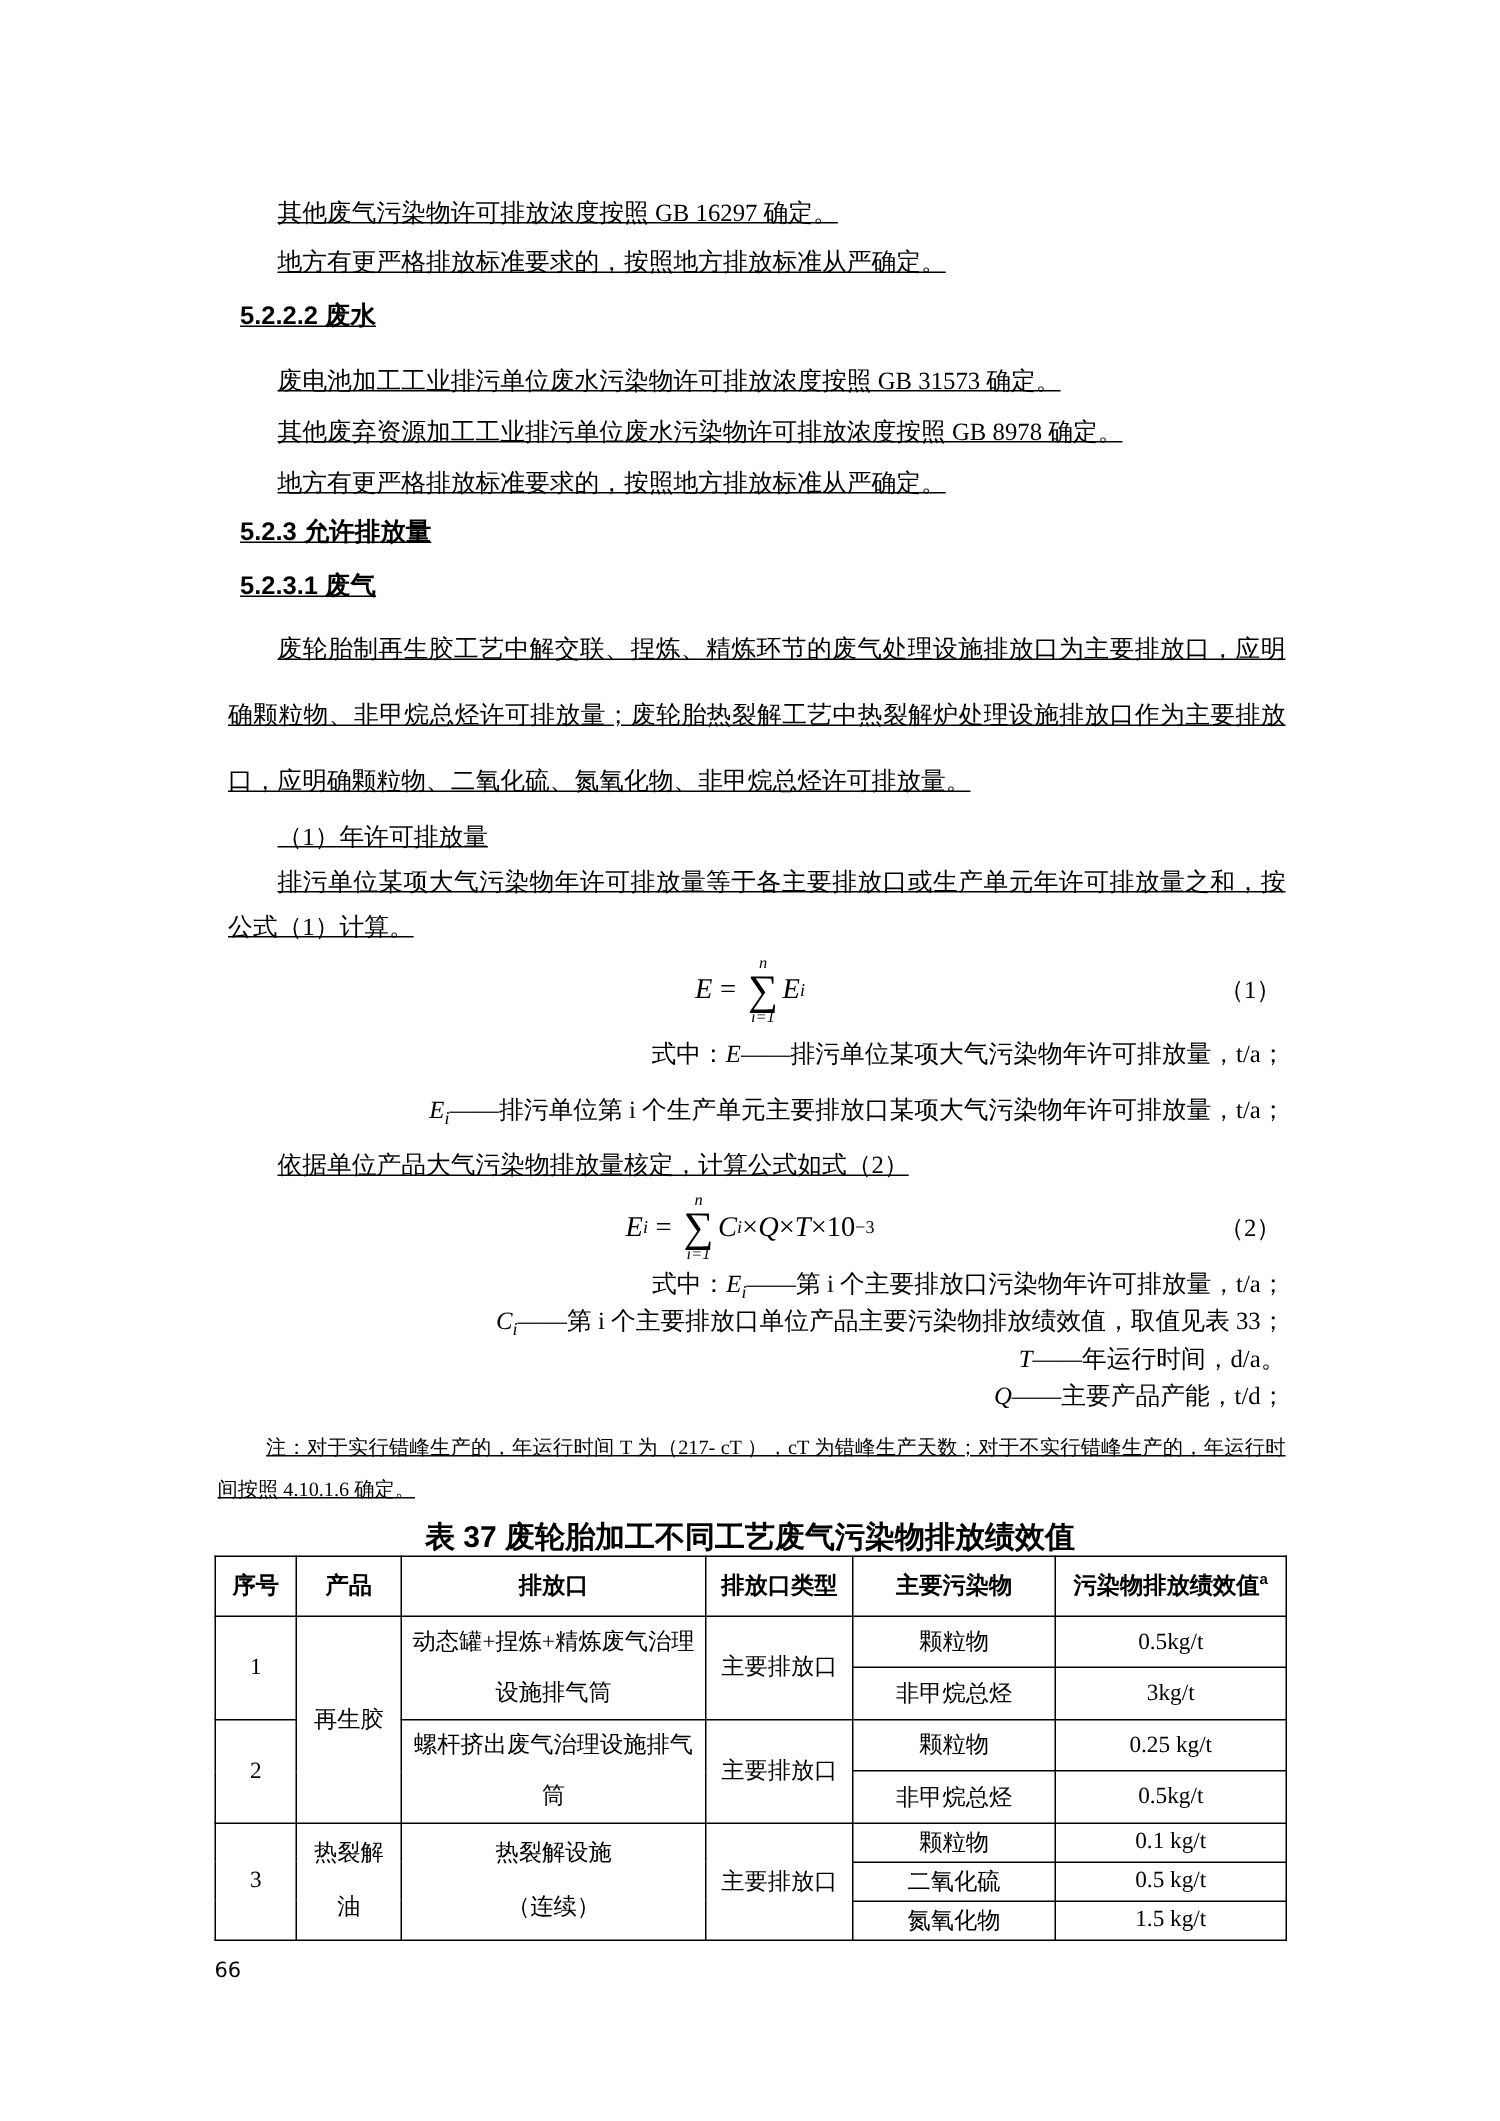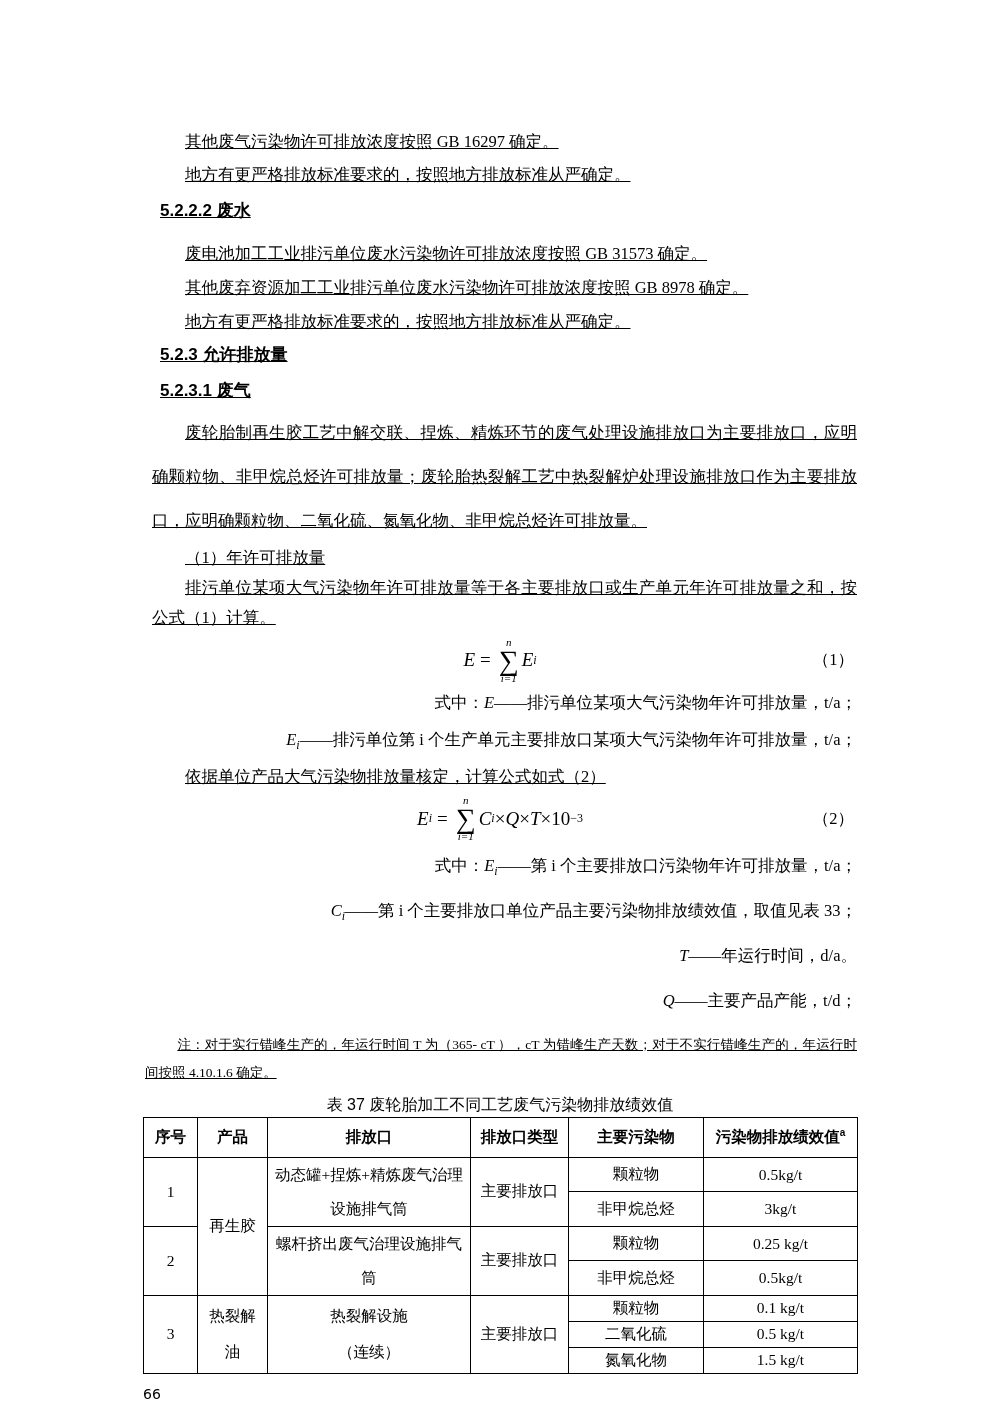--- a/index.html
+++ b/index.html
@@ -31,31 +31,31 @@
   .sum { display:inline-flex; flex-direction:column; align-items:center; margin:0 3px; }
   .sum .lim { font-size:11px; line-height:11px; font-style:italic; }
   .sum .sigma { font-size:28px; line-height:25px; font-style:normal; }
   .formula sub { font-size:12px; font-style:italic; }
   .formula sup { font-size:12px; }
   .fnum { position:absolute; right:3px; font-size:16.5px; }
 
   
   .defline { font-size:16.5px; padding-left:8px;text-align:right; }
   .defs1 .defline { line-height:31px; }
-  .defs2 .defline { line-height:40px; }
+  .defs2 .defline { line-height:20px; }
   .defline.cont { padding-left:96px; }
   .def-prefix { display:inline-block; width:88px; }
   .def-sym { font-style:italic; }
   .defline sub { font-size:12px; font-style:italic; }
 
   .note { font-size:13.5px; line-height:28px; text-align:justify; text-indent:2.4em; margin-left:2px; }
 
   .tbl-title {
     font-family:"Liberation Sans","DejaVu Sans",sans-serif;
-    font-size:16px; line-height:24px; font-weight:normal; text-align:center; margin-top:6px;
+    font-size:20px; line-height:24px; font-weight:bold; text-align:center; margin-top:6px;
   }
   table.tbl { border-collapse:collapse; width:714px; table-layout:fixed; }
   .tbl th, .tbl td {
     border:1px solid #000; padding:0 2px; text-align:center; vertical-align:middle;
     font-size:15.5px; overflow:hidden;
   }
   .tbl thead th {
     font-family:"Liberation Sans","DejaVu Sans",sans-serif;
     font-weight:bold; height:40px; font-size:15.5px;
   }
@@ -148,21 +148,21 @@
       <span class="def-sym">C</span><sub>i</sub><span>——第 i 个主要排放口单位产品主要污染物排放绩效值，取值见表 33；</span>
     </div>
     <div class="defline cont">
       <span class="def-sym">T</span><sub></sub><span>——年运行时间，d/a。</span>
     </div>
     <div class="defline cont">
       <span class="def-sym">Q</span><sub></sub><span>——主要产品产能，t/d；</span>
     </div>
   </div>
 
-  <p class="note mt4">注：对于实行错峰生产的，年运行时间 T 为（365- cT ），cT 为错峰生产天数；对于不实行错峰生产的，年运行时间按照 4.10.1.6 确定。</p>
+  <p class="note mt4">注：对于实行错峰生产的，年运行时间 T 为（217- cT ），cT 为错峰生产天数；对于不实行错峰生产的，年运行时间按照 4.10.1.6 确定。</p>
 
   <div class="tbl-title">表 37 废轮胎加工不同工艺废气污染物排放绩效值</div>
 
   <table class="tbl">
     <colgroup>
       <col style="width:54px">
         <col style="width:70px">
         <col style="width:203px">
       <col style="width:98px">
         <col style="width:135px">

